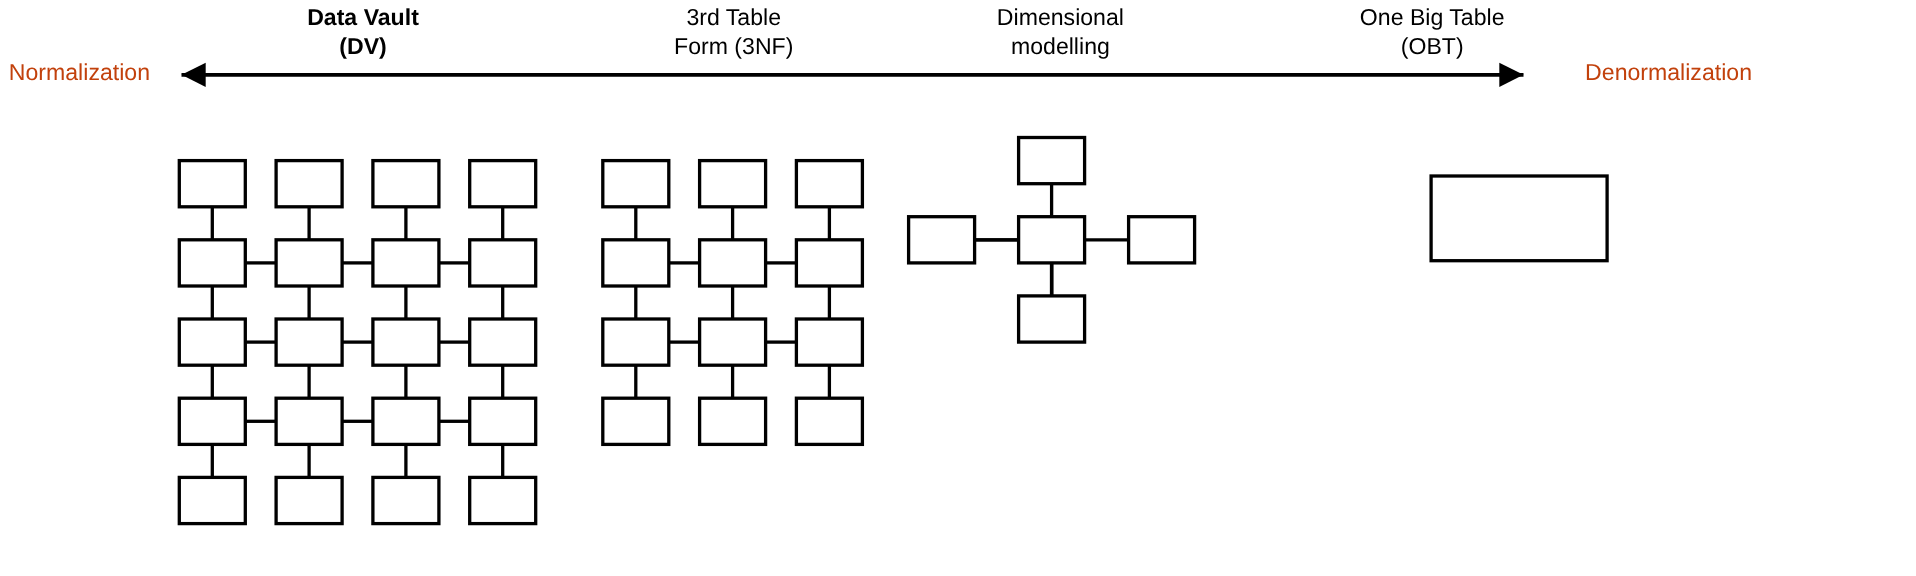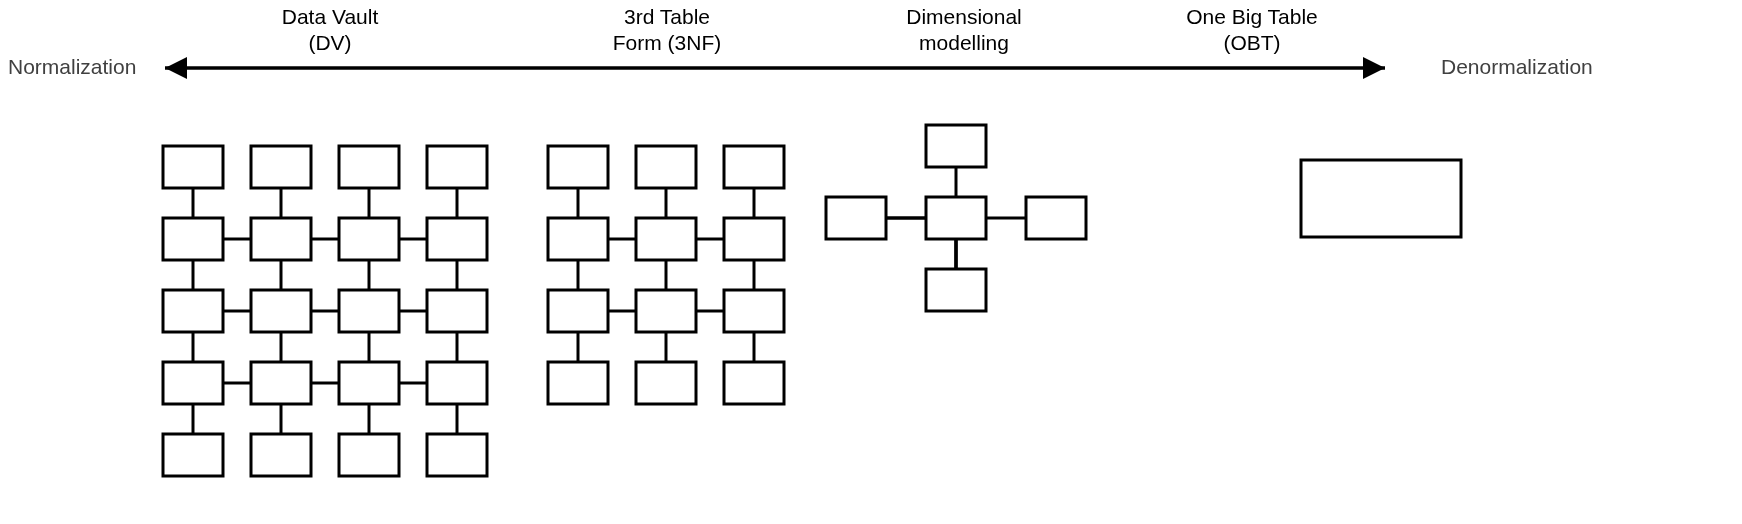--- a/index.html
+++ b/index.html
@@ -21,21 +21,21 @@
     left: 0; top: 0;
     width: 1742px;
     height: 524px;
   }
 
   .axis-label {
     position: absolute;
     font-size: 21px;
     line-height: 24px;
     white-space: nowrap;
-    color: #404040;
+    color: #c2410c;
   }
   #label-normalization {
     left: 8px;
     top: 55px;
   }
   #label-denormalization {
     left: 1441px;
     top: 55px;
   }
 
@@ -79,27 +79,27 @@
 </head>
 <body>
 
 <div id="diagram-root">
 
   <div class="axis-label" id="label-normalization">Normalization</div>
 
   <div class="axis-label" id="label-denormalization">Denormalization</div>
 
   <div id="stage-labels">
-      <div class="stage-label" style="left: 330px; top: 4px;">Data Vault
+      <div class="stage-label" style="left: 330px; top: 4px; font-weight: bold;">Data Vault
 (DV)</div>
       <div class="stage-label" style="left: 667px; top: 4px;">3rd Table
 Form (3NF)</div>
       <div class="stage-label" style="left: 964px; top: 4px;">Dimensional
 modelling</div>
-      <div class="stage-label" style="left: 1252px; top: 4px;">One Big Table
+      <div class="stage-label" style="left: 1302px; top: 4px;">One Big Table
 (OBT)</div>
     </div>
 
   <svg class="overlay" id="graphics" viewBox="0 0 1742 524">
       <g>
         <line x1="165" y1="68" x2="1385" y2="68" class="axis-line"></line>
         <polygon points="165,68 187,57 187,79" class="axis-head"></polygon>
         <polygon points="1385,68 1363,57 1363,79" class="axis-head"></polygon>
       </g>
       <g>

